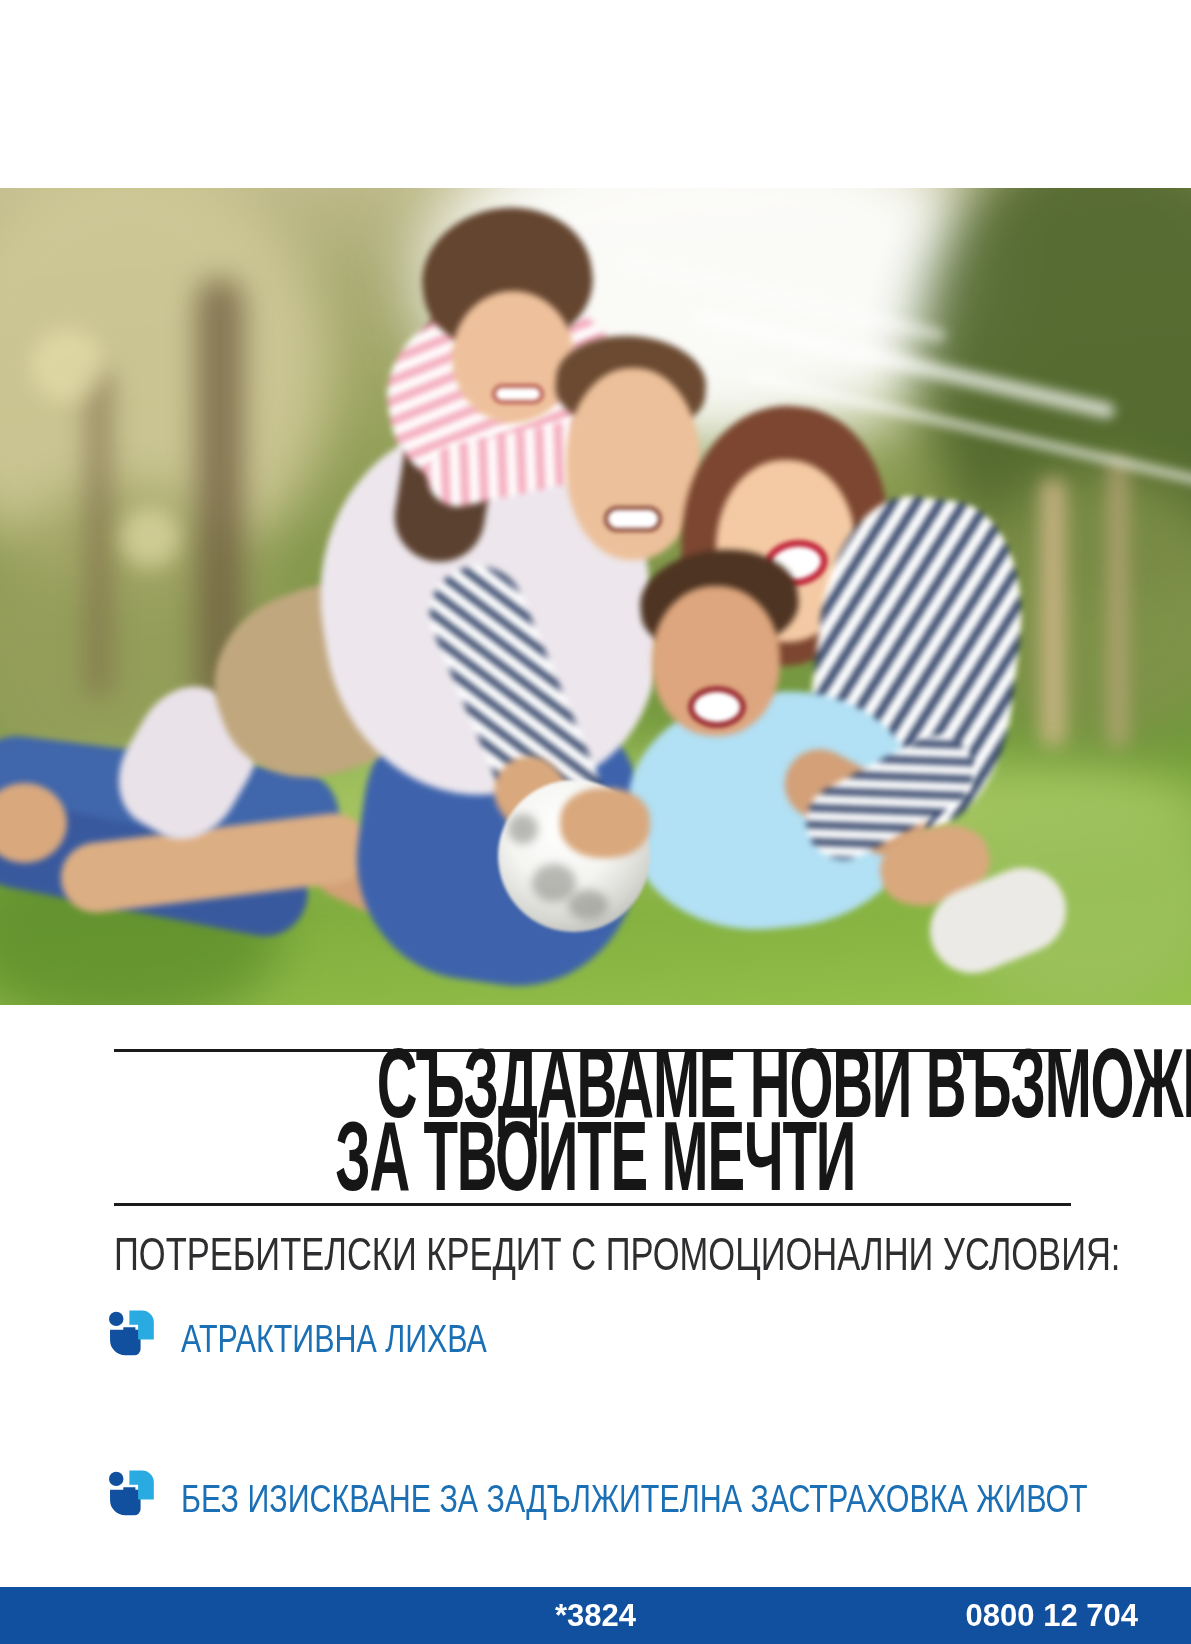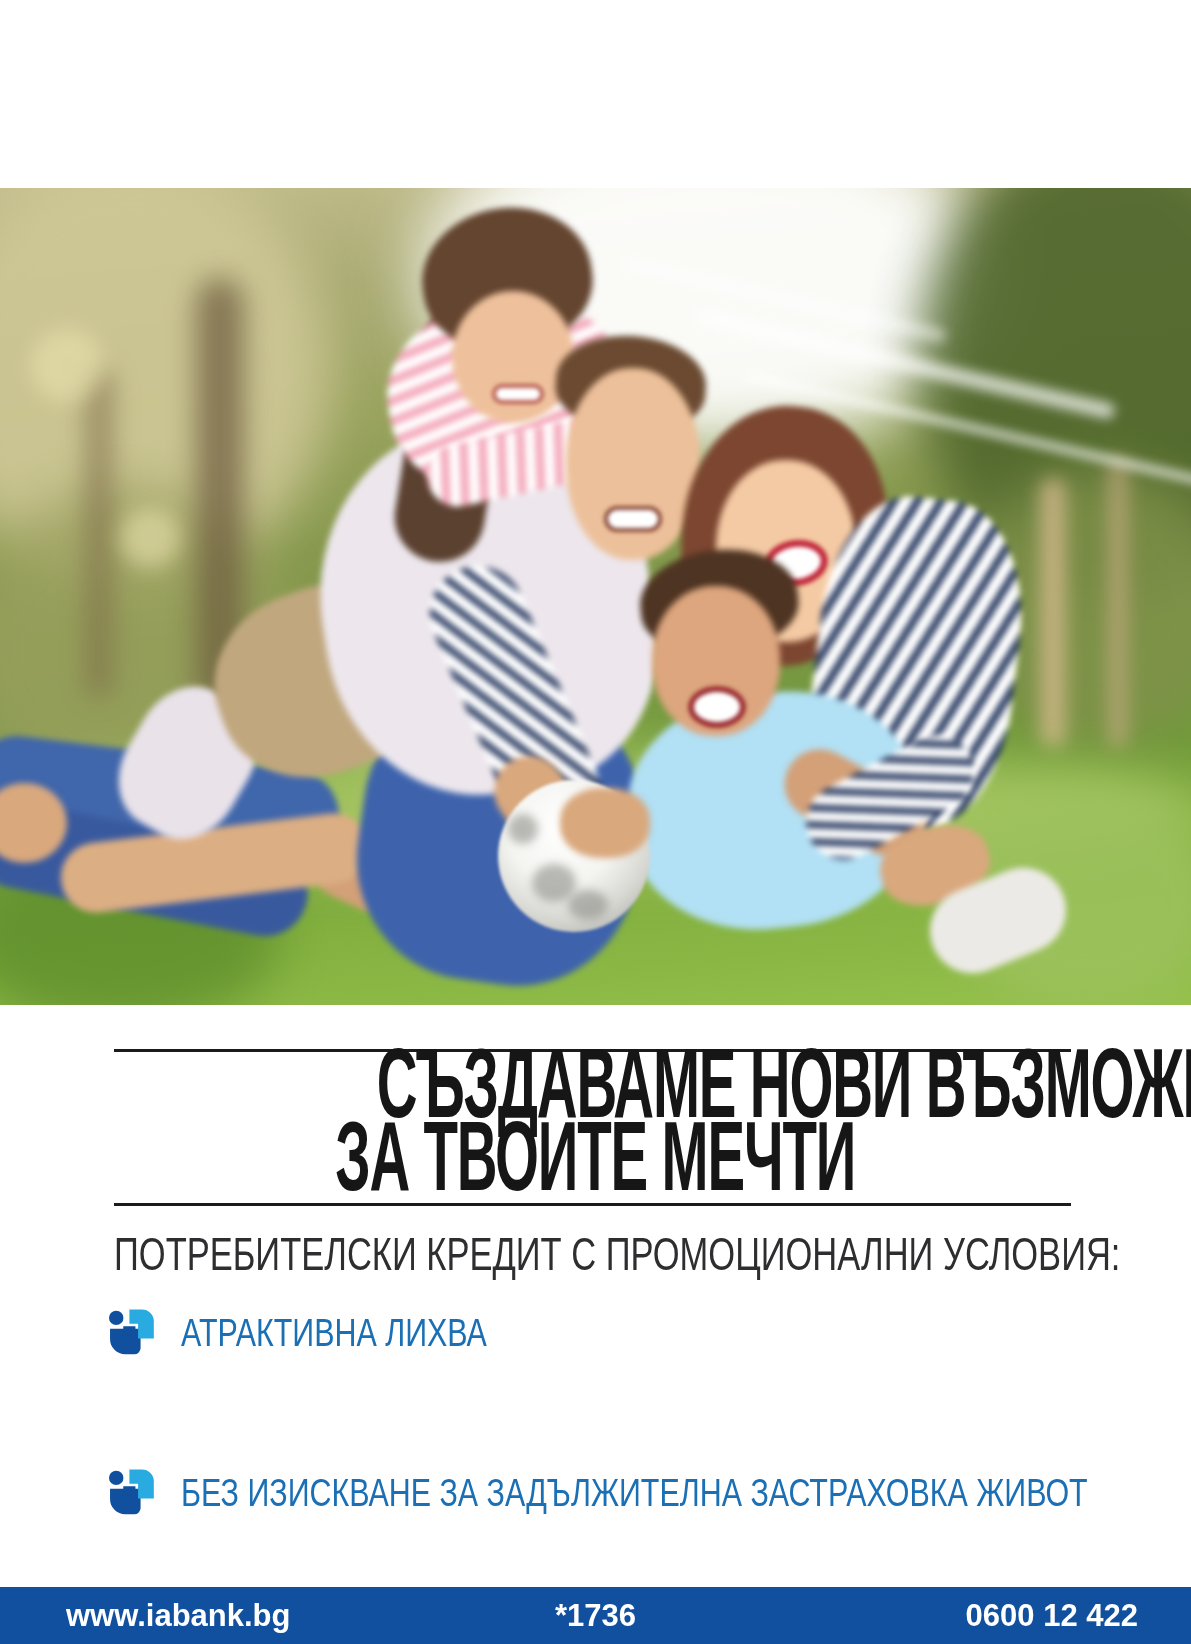--- a/index.html
+++ b/index.html
@@ -27,21 +27,21 @@
   .sh{position:absolute;filter:blur(3px)}
 
   
   .rule{position:absolute;left:114px;width:957px;height:3px;background:#1b1b1b}
   .headline{position:absolute;left:0;top:1046px;width:1191px;text-align:center;color:var(--headline-ink);
     font-weight:bold;font-size:99px;letter-spacing:-2px}
   .head-line{height:73px;line-height:73px;white-space:nowrap}
   .cond{display:inline-block;transform:scaleX(.57);transform-origin:center;white-space:nowrap}
   .subheading{position:absolute;left:114px;top:1231px;font-size:46px;line-height:46px;color:var(--subheading-ink)}
   .condL{display:inline-block;transform:scaleX(.75);transform-origin:left center;white-space:nowrap}
-  .bullet{position:absolute;left:108px;height:52px;display:flex;align-items:center;gap:26px}
+  .bullet{position:absolute;left:108px;height:52px;display:flex;align-items:flex-end;gap:26px}
   .bullet .icon{width:47px;height:50px;flex:0 0 auto;--logo-main:var(--brand-blue);--logo-accent:var(--accent-cyan)}
   .bullet .label{font-size:39px;line-height:39px;color:var(--bullet-blue);transform:scaleX(.78);transform-origin:left center;white-space:nowrap}
   #bullet-1{top:1306px}#bullet-2{top:1386px}#bullet-3{top:1466px}
 
   
   .footer{position:absolute;left:0;bottom:0;width:1191px;height:57px;background:var(--brand-blue);color:#fff;font-weight:bold;font-size:31px}
   .footer span{position:absolute;top:50%;white-space:nowrap}
   .f-site{left:66px;transform:translateY(-50%)}
   .f-short{left:50%;transform:translate(-50%,-50%)}
   .f-phone{right:53px;transform:translateY(-50%)}
@@ -145,18 +145,17 @@
     <span class="label">АТРАКТИВНА ЛИХВА</span>
   </div>
   <div class="bullet" id="bullet-3">
     <svg class="icon">
         <use href="#ib-logo"></use>
       </svg>
     <span class="label">БЕЗ ИЗИСКВАНЕ ЗА ЗАДЪЛЖИТЕЛНА ЗАСТРАХОВКА ЖИВОТ</span>
   </div>
 
   <div class="footer">
-    <span class="f-site">www.iabank.bg</span>
-    <span class="f-short">*1736</span>
-    <span class="f-phone">0600 12 422</span>
+    <span class="f-short">*3824</span>
+    <span class="f-phone">0800 12 704</span>
   </div>
 
 </div>
 
 </body></html>

